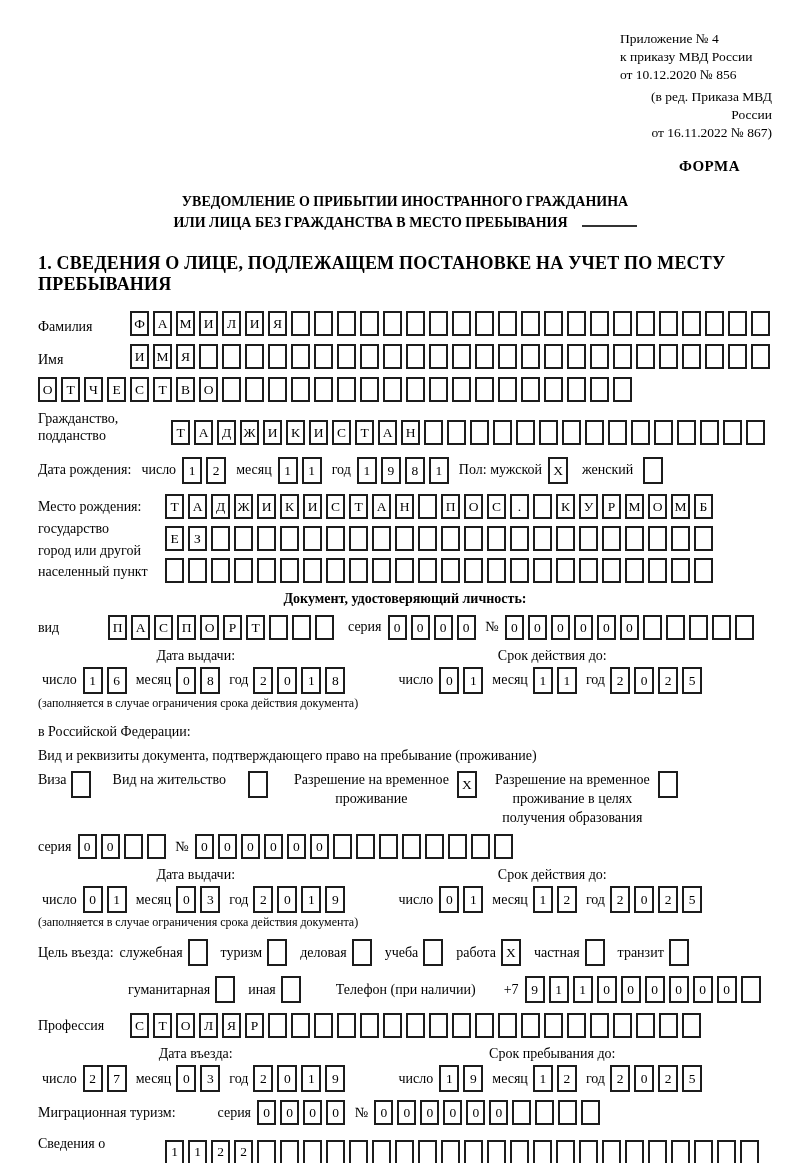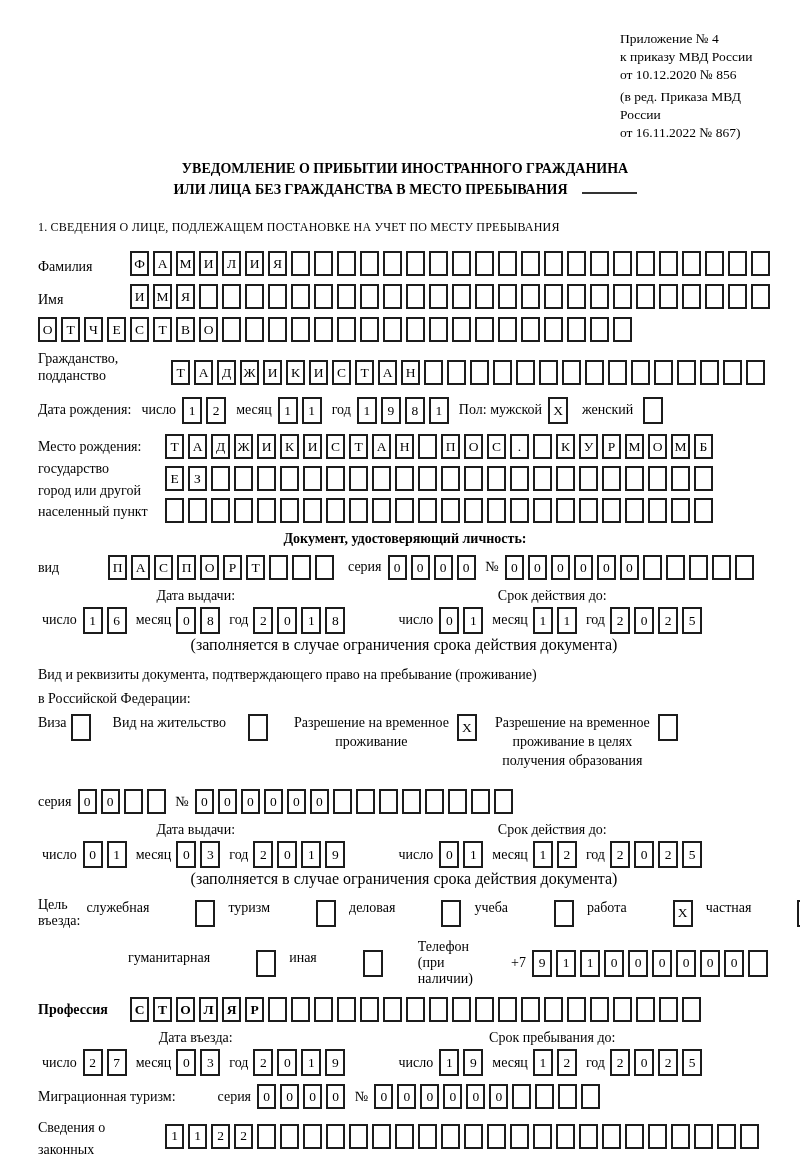--- a/index.html
+++ b/index.html
@@ -1,71 +1,72 @@
 <!DOCTYPE html>
 <html><head>
 <meta charset="utf-8">
 <style>
   html,body{margin:0;padding:0;background:#fff;}
   body{width:800px;min-height:1163px;color:#000;font-family:"Liberation Serif","DejaVu Serif",serif;font-size:14px;}
   .page{box-sizing:border-box;width:800px;min-height:1163px;padding:30px 28px 10px 38px;}
   
   .appendix{margin-left:582px;font-size:13.5px;line-height:1.32;}
-  .appendix .ed{margin-top:5px;}
+  .appendix .ed{margin-top:5px;text-align:right;}
   .forma{text-align:right;font-weight:bold;letter-spacing:.5px;margin:16px 32px 0 0;font-size:15px;}
   .title{text-align:center;font-weight:bold;font-size:14px;line-height:1.5;margin-top:16px;}
   .tline{display:inline-block;width:55px;border-bottom:2px solid #333;margin-left:14px;}
-  .sec{font-weight:normal;font-size:12px;margin:20px 0 16px;letter-spacing:.2px;}
+  .sec{font-weight:bold;font-size:18px;margin:20px 0 16px;letter-spacing:.2px;}
   
   .boxrow{display:flex;flex:none;}
   .cbox{flex:none;display:inline-flex;align-items:center;justify-content:center;
         width:15px;height:21px;border:2px solid #1c1c1c;margin-right:4px;
         font-size:13.5px;line-height:1;background:#fff;}
   .big .cbox,.cbox.big{height:23px;width:16px;}
   
   .frow{display:flex;align-items:flex-end;margin-bottom:8px;}
   .flabel{flex:none;line-height:1.25;}
   .w92{width:92px;} .w133{width:133px;} .w127{width:127px;}
   .gap6{margin-left:6px;} .gap10{margin-left:10px;}
   .stack>div{margin-bottom:7px;} .stack>div:last-child{margin-bottom:0;}
   .center-b{font-weight:bold;text-align:center;margin:2px 0 8px;}
   .dates{display:flex;margin:0 0 2px;}
   .dcol{display:flex;flex-direction:column;}
   .dcol-l{margin-left:4px;} .dcol-r{margin-left:auto;margin-right:66px;}
   .dhead{text-align:center;margin-bottom:3px;}
   .dline{display:flex;align-items:center;}
   .dline .lbl{margin:0 5px;}
-  .note{font-size:16px;text-align:center;margin:1px 2px 9px 0;}
+  .note{font-size:12px;text-align:left;margin:1px 2px 9px 0;}
   .intro{line-height:1.7;margin-bottom:4px;}
-  .opts{display:flex;align-items:flex-start;margin-bottom:18px;}
+  .opts{display:flex;align-items:flex-start;margin-bottom:6px;}
   .opt{display:flex;align-items:flex-start;}
   .opt .olbl{text-align:center;line-height:1.35;}
   .opt .boxrow{margin-left:8px;margin-top:0;}
   .purpose{display:flex;align-items:center;margin-bottom:10px;flex-wrap:nowrap;}
   .purpose .plbl{margin-right:6px;}
-  .purpose .opt{margin-right:9px;gap:41px;}
+  .purpose .opt{align-items:center;margin-right:9px;}
   .purpose .opt .boxrow{margin-left:5px;}
   .indent{padding-left:90px;}
   .lblock{line-height:1.55;}
 </style>
 </head>
 <body>
 
 <div class="page">
 
   <div class="appendix">
     <div>Приложение № 4</div>
     <div>к приказу МВД России</div>
     <div>от 10.12.2020 № 856</div>
     <div class="ed">
       <div>(в ред. Приказа МВД России</div>
       <div>от 16.11.2022 № 867)</div>
     </div>
   </div>
 
+  <div class="forma">ФОРМА</div>
 
   <div class="title">
     <div>УВЕДОМЛЕНИЕ О ПРИБЫТИИ ИНОСТРАННОГО ГРАЖДАНИНА</div>
     <div><span>ИЛИ ЛИЦА БЕЗ ГРАЖДАНСТВА В МЕСТО ПРЕБЫВАНИЯ</span><span class="tline"></span></div>
   </div>
 
   <div class="sec">1. СВЕДЕНИЯ О ЛИЦЕ, ПОДЛЕЖАЩЕМ ПОСТАНОВКЕ НА УЧЕТ ПО МЕСТУ ПРЕБЫВАНИЯ</div>
 
   <div class="frow">
     <div class="flabel w92">Фамилия</div>
@@ -400,22 +401,22 @@
             <span class="cbox">0</span>
             <span class="cbox">2</span>
             <span class="cbox">5</span>
           </span>
       </div>
     </div>
   </div>
   <div class="note">(заполняется в случае ограничения срока действия документа)</div>
 
   <div class="intro">
+    <div>в Российской Федерации:</div>
     <div>Вид и реквизиты документа, подтверждающего право на пребывание (проживание)</div>
-    <div>в Российской Федерации:</div>
   </div>
 
   <div class="opts">
     <div class="opt">
       <span class="olbl">Виза</span>
       <span class="boxrow big" style="margin-left:4px;">
           <span class="cbox"></span>
         </span>
     </div>
     <div class="opt" style="margin-left:18px;justify-content:space-between;">
@@ -588,21 +589,21 @@
         <span class="cbox">0</span>
         <span class="cbox">0</span>
         <span class="cbox">0</span>
         <span class="cbox">0</span>
         <span class="cbox">0</span>
         <span class="cbox">0</span>
         <span class="cbox"></span>
       </span>
   </div>
 
-  <div class="frow" style="align-items:center;font-weight:bold;">
+  <div class="frow" style="align-items:center;">
     <div class="flabel w92">Профессия</div>
     <div class="boxrow">
         <span class="cbox">С</span>
         <span class="cbox">Т</span>
         <span class="cbox">О</span>
         <span class="cbox">Л</span>
         <span class="cbox">Я</span>
         <span class="cbox">Р</span>
         <span class="cbox"></span>
         <span class="cbox"></span>

